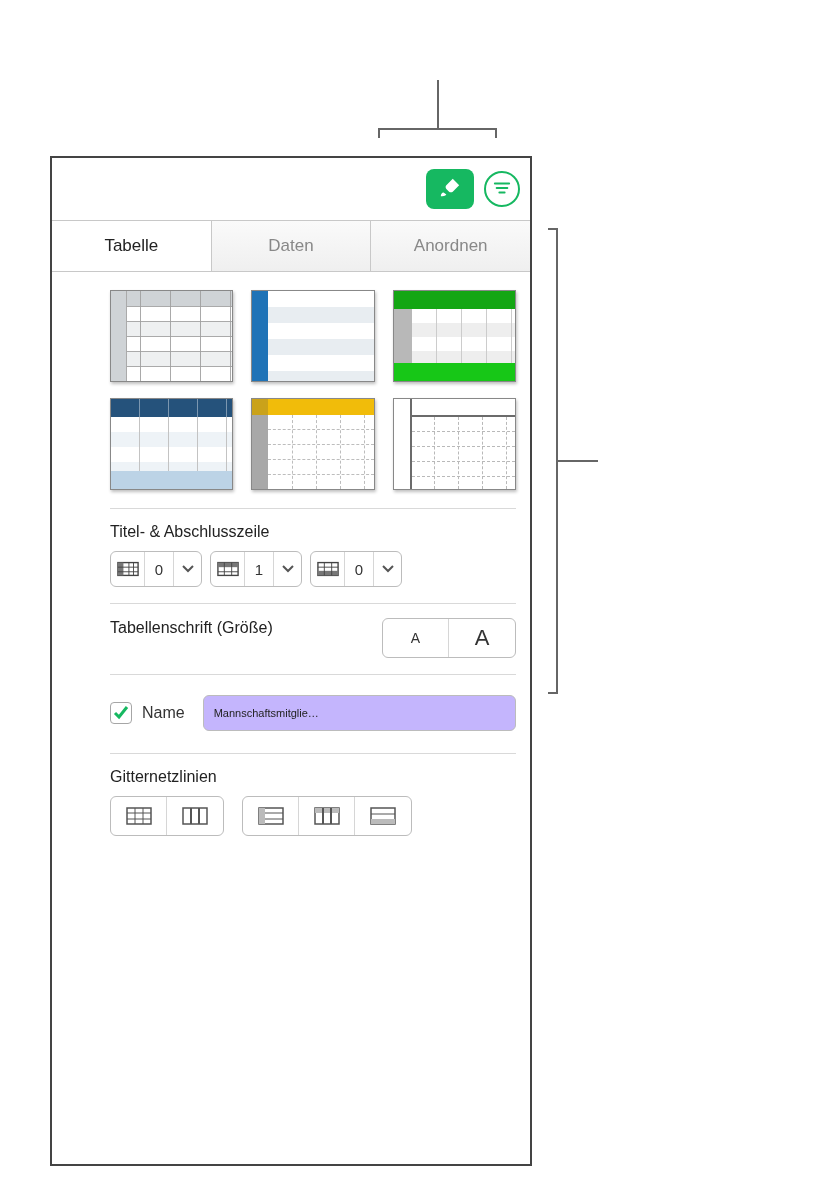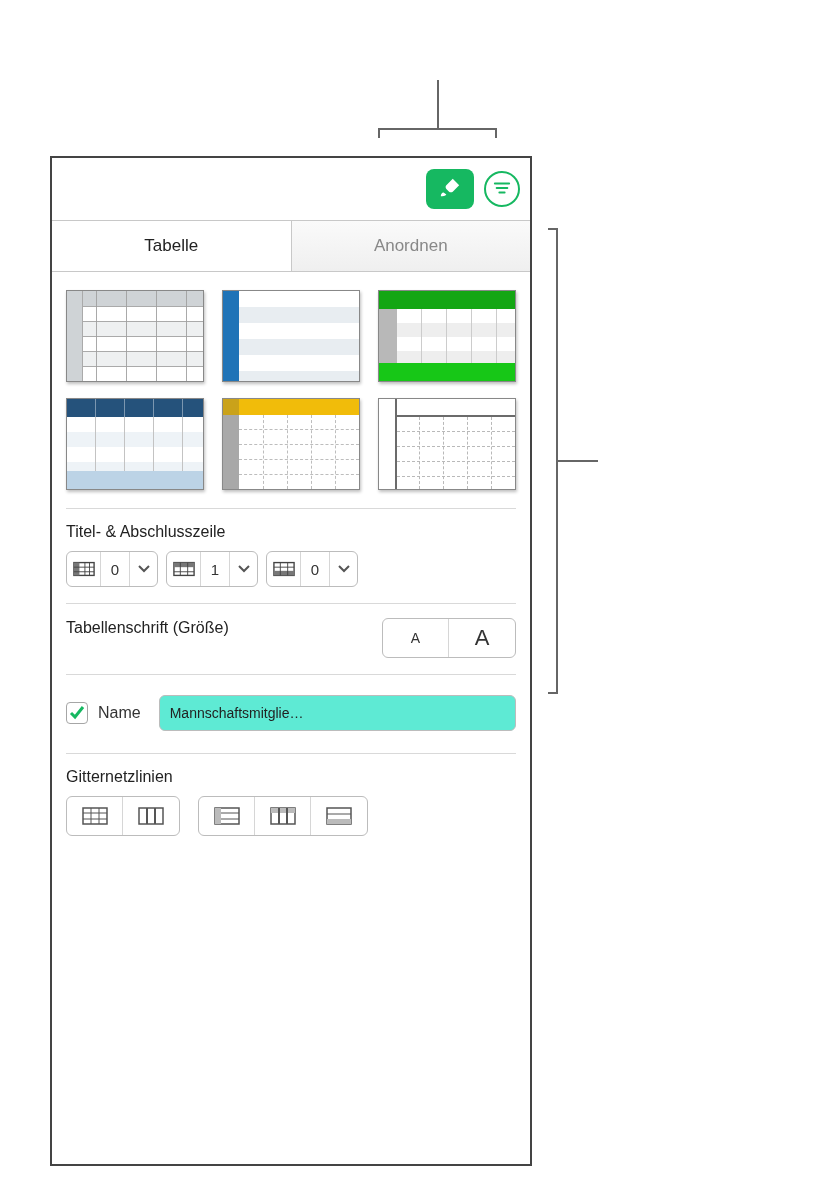--- a/index.html
+++ b/index.html
@@ -138,20 +138,21 @@
     color: #888;
     border-right: 1px solid #c8c8c8;
   }
   .tabs .tab:last-child { border-right: none; }
   .tabs .tab.active { background: #fff; color: #222; }
 
   .content {
     flex: 1;
     overflow: hidden;
     padding: 0 14px;
+    margin-left: 44px;
   }
 
   .styles-grid {
     display: grid;
     grid-template-columns: repeat(3, 1fr);
     gap: 16px 18px;
     padding: 18px 0;
   }
   .style-thumb {
     border: 1px solid #888;
@@ -213,21 +214,21 @@
   .seg { display:flex; border:1px solid #bcbcbc; border-radius:6px; overflow:hidden; height:40px; }
   .seg .segbtn { width:66px; display:flex; align-items:center; justify-content:center; font-size:14px; border-right:1px solid #d6d6d6;}
   .seg .segbtn:last-child{border-right:none; font-size:22px;}
 
   .check-row { display:flex; align-items:center; gap:10px; padding: 6px 0;}
   .checkbox {
     width:22px;height:22px;border:1px solid #a6a6a6;border-radius:4px;display:flex;align-items:center;justify-content:center;background:#fff;
   }
   .checkbox.checked svg{width:16px;height:16px;stroke:#16b861;stroke-width:3;fill:none;}
   .color-well{ width:74px;height:32px;border:1px solid #bcbcbc;border-radius:6px;background:#eaeaea; margin-left:auto;}
-  .name-input{ flex:1; border:1px solid #bcbcbc; border-radius:6px; height:36px; padding:0 10px; font-size:14px; color:#222; background:#5eead4; white-space:nowrap; overflow:hidden; text-overflow:ellipsis; display:flex; align-items:center; margin-left:8px;}
+  .name-input{ flex:1; border:1px solid #bcbcbc; border-radius:6px; height:36px; padding:0 10px; font-size:11px; color:#222; background:#c4b5fd; white-space:nowrap; overflow:hidden; text-overflow:ellipsis; display:flex; align-items:center; margin-left:8px;}
 
   .grid-btns { display:flex; gap:18px; }
   .grid-seg { display:flex; border:1px solid #bcbcbc; border-radius:6px; overflow:hidden; height:40px;}
   .grid-seg .gb { width:56px; display:flex; align-items:center; justify-content:center; border-right:1px solid #d6d6d6;}
   .grid-seg .gb:last-child{border-right:none;}
   .grid-seg svg{width:26px;height:18px;stroke:#555;fill:none;}
 
   .chev-down svg{width:12px;height:8px;}
   .dashline{border:none;border-top:1px dashed #b9b9b9;margin:0;}
 </style>
@@ -266,20 +267,21 @@
             <line x1="2" y1="2" x2="18" y2="2"></line>
             <line x1="4" y1="7" x2="16" y2="7"></line>
             <line x1="7" y1="12" x2="13" y2="12"></line>
           </svg>
         </span>
       </div>
     </div>
 
     <div class="tabs">
       <div class="tab active">Tabelle</div>
+      <div class="tab">Daten</div>
       <div class="tab">Anordnen</div>
     </div>
 
     <div class="content">
 
       <div class="styles-grid">
         <div class="style-thumb th1">
           <div class="head-row"></div>
             <div class="head-col"></div>
           <div class="rows">

